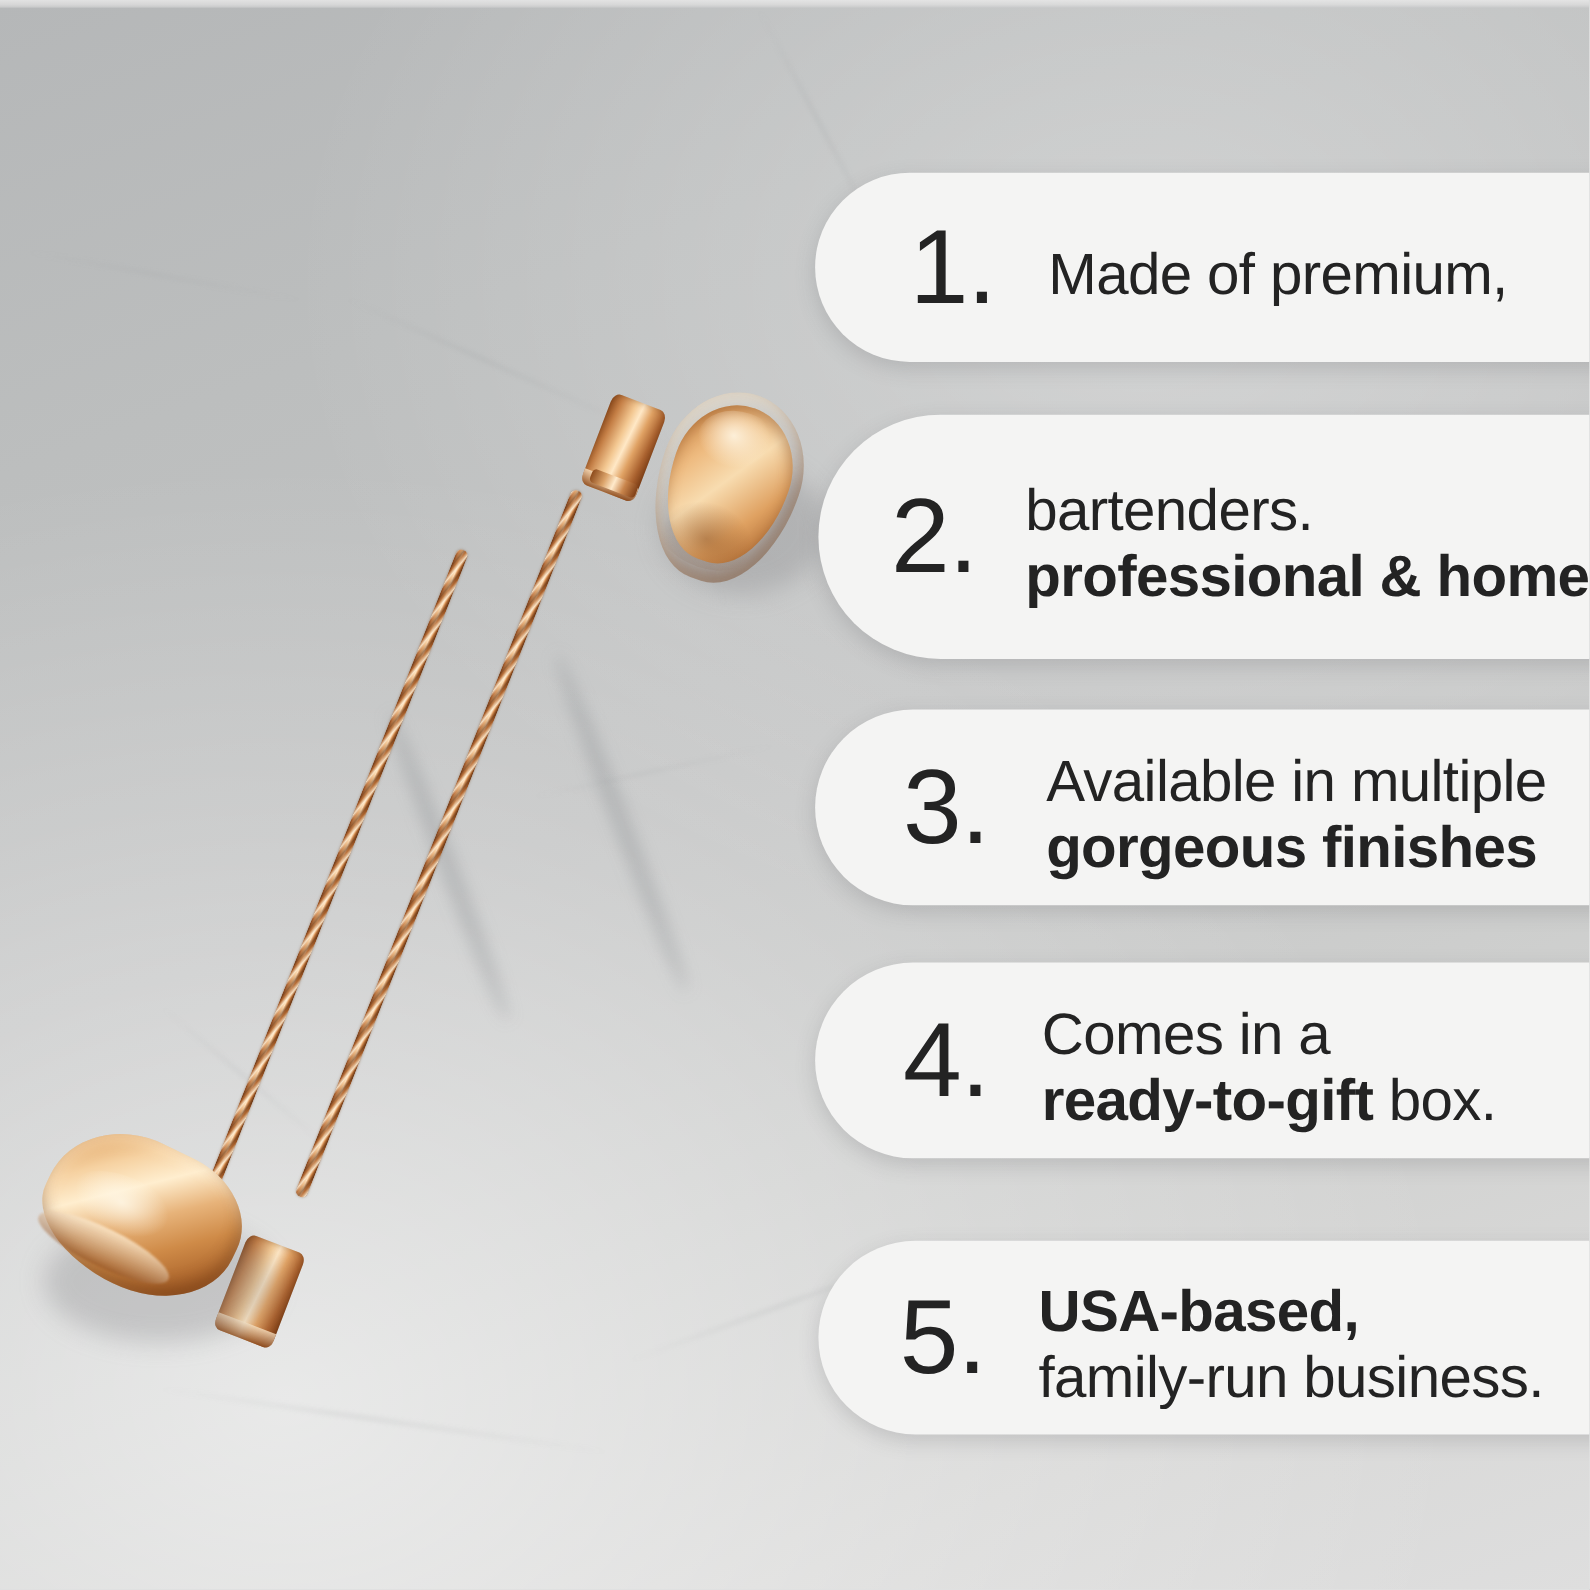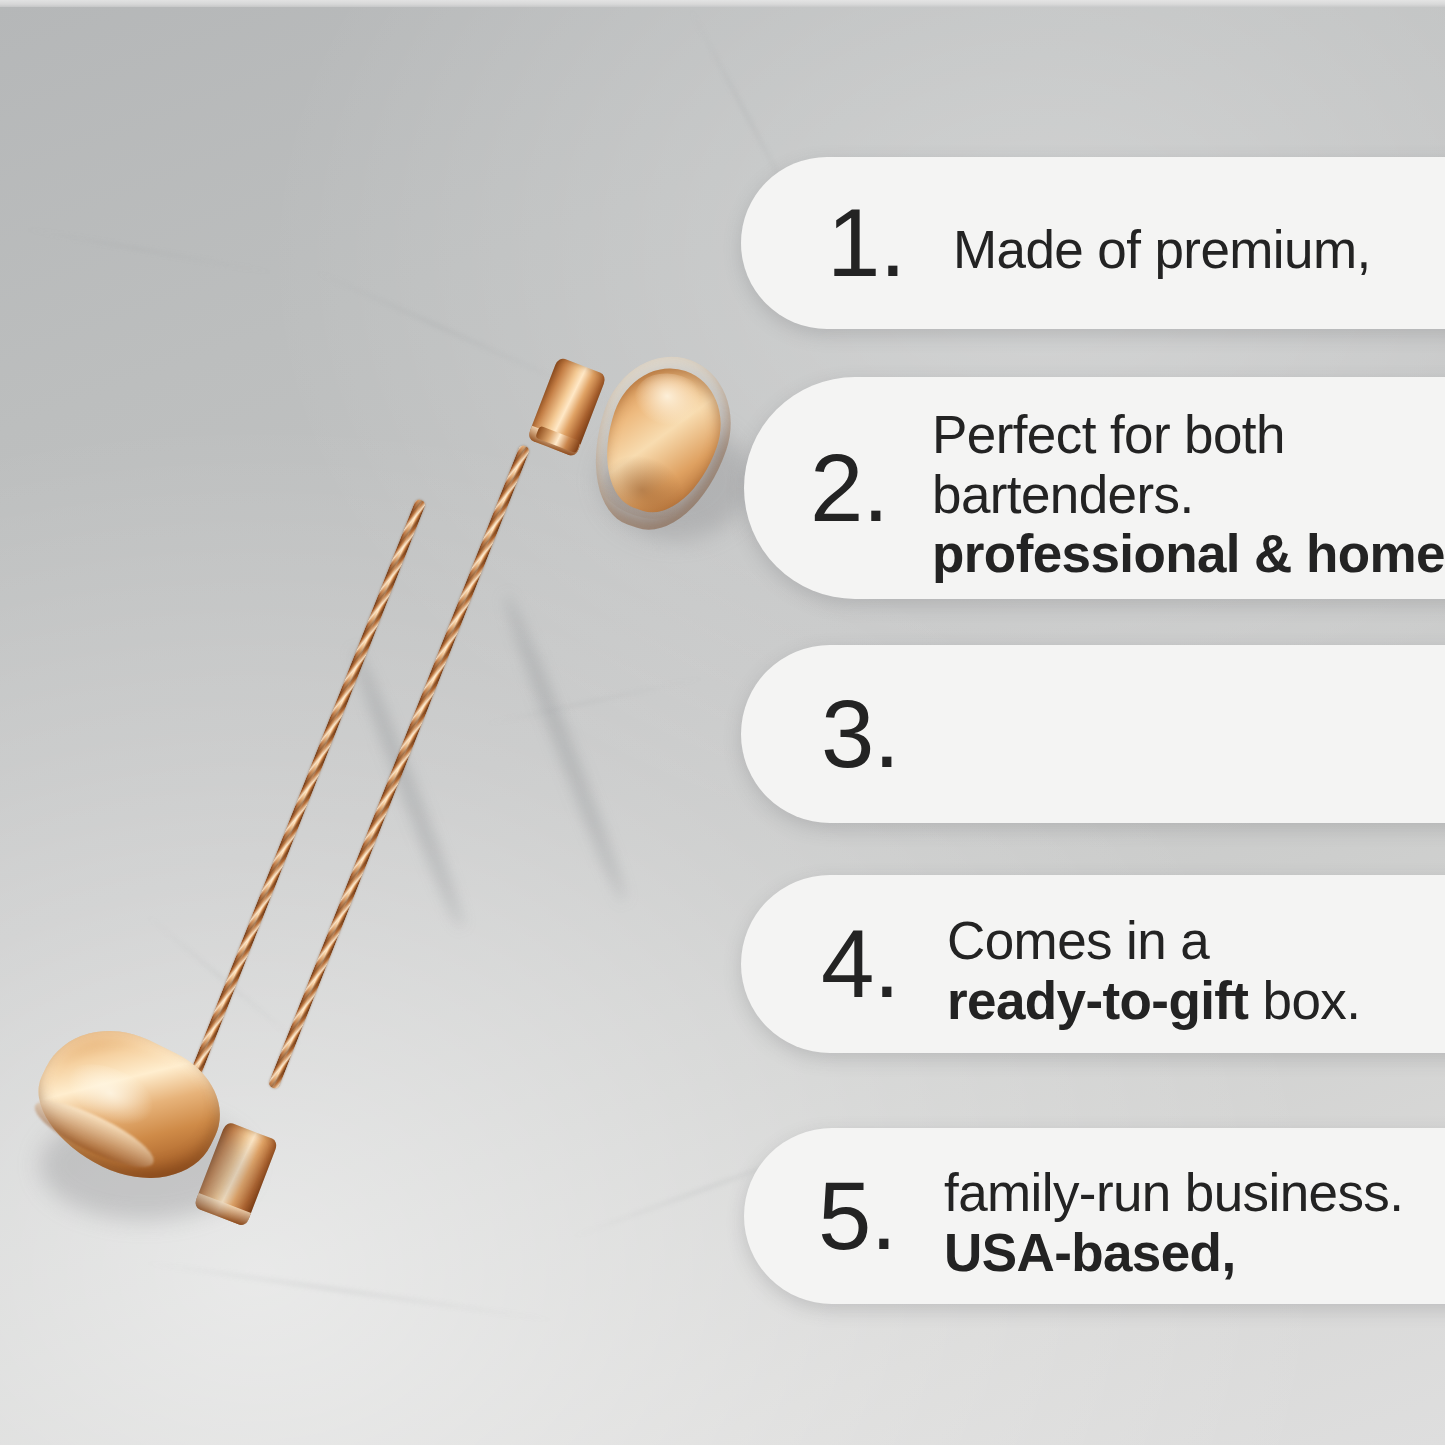--- a/index.html
+++ b/index.html
@@ -228,39 +228,42 @@
   <div class="card card-1">
     <div class="card-number">1.</div>
     <div class="card-text">
       <div>Made of premium,</div>
     </div>
   </div>
 
   <div class="card card-2">
     <div class="card-number">2.</div>
     <div class="card-text">
-      <div>Perfect for both</div>
       <div>bartenders.</div>
       <div><b>professional &amp; home</b></div>
     </div>
   </div>
 
   <div class="card card-3">
     <div class="card-number">3.</div>
+    <div class="card-text">
+      <div>Available in multiple</div>
+      <div><b>gorgeous finishes</b></div>
+    </div>
   </div>
 
   <div class="card card-4">
     <div class="card-number">4.</div>
     <div class="card-text">
       <div>Comes in a</div>
       <div><b>ready-to-gift</b><span> box.</span></div>
     </div>
   </div>
 
   <div class="card card-5">
     <div class="card-number">5.</div>
     <div class="card-text">
+      <div><b>USA-based,</b></div>
       <div>family-run business.</div>
-      <div><b>USA-based,</b></div>
     </div>
   </div>
 
 </div>
 
 </body></html>

